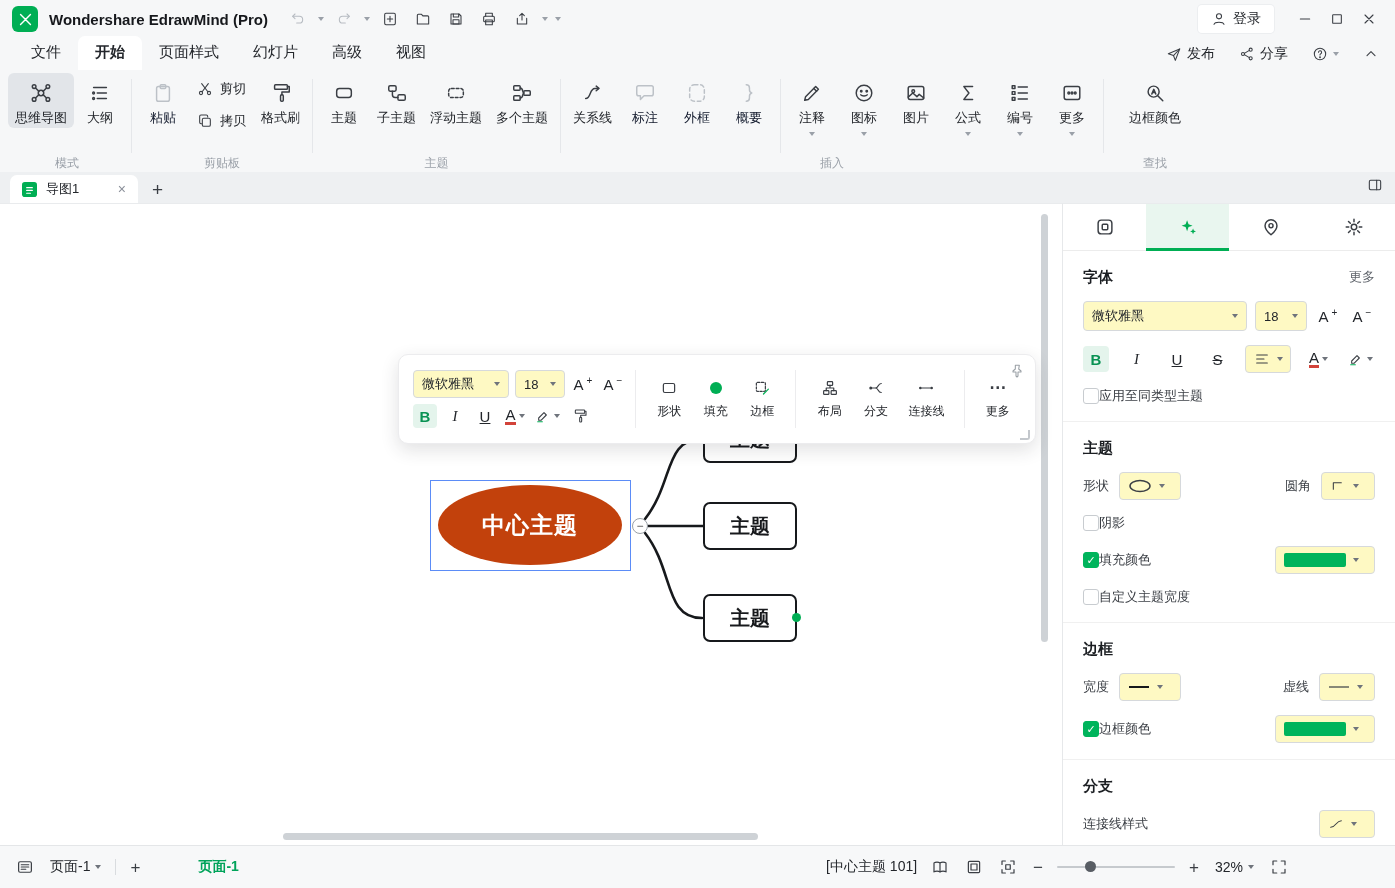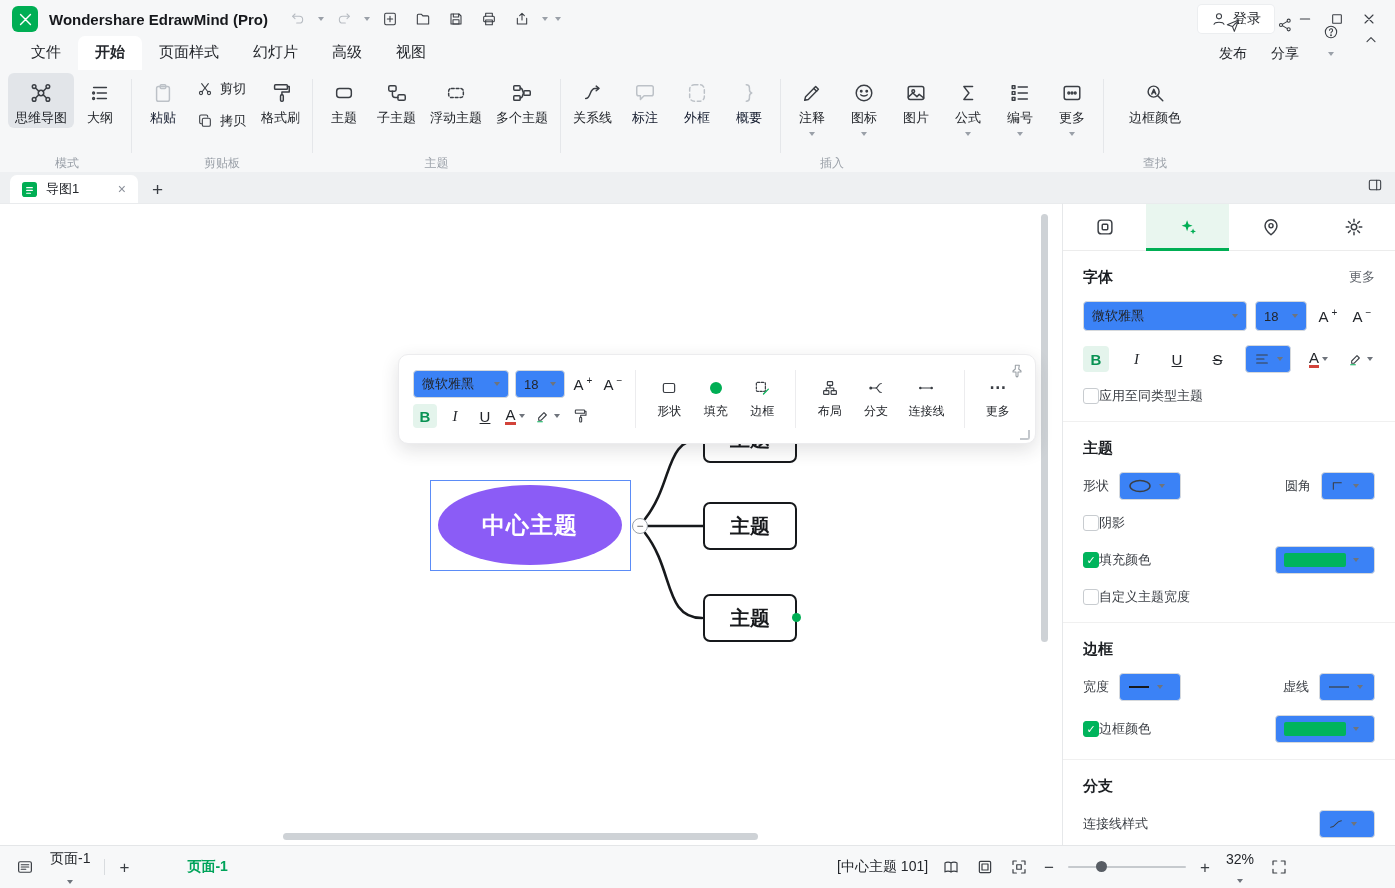--- a/index.html
+++ b/index.html
@@ -55,29 +55,29 @@
   .tab-add { margin:0 0 4px 14px; font-size:19px; color:#3a3e44; line-height:1; background:none; border:none; }
   .panel-toggle { position:absolute; right:12px; top:5px; background:none; border:none; }
 
   
   .main { position:absolute; top:203px; left:0; right:0; bottom:43px; display:flex; }
   .canvas { position:relative; flex:1; background:#fff; border-top:1px solid #e9ebed; overflow:hidden; }
   .connectors { position:absolute; left:0; top:0; width:100%; height:100%; z-index:4; }
   .topic-box { position:absolute; width:94px; height:48px; background:#fff; border:2.4px solid #17191c; border-radius:7px; display:flex; align-items:center; justify-content:center; font-size:20px; font-weight:600; color:#17191c; z-index:5; }
   .green-dot { position:absolute; width:9px; height:9px; border-radius:50%; background:#00ae54; z-index:6; }
   .selection-rect { position:absolute; left:430px; top:276px; width:201px; height:91px; border:1.4px solid #5b8cf7; z-index:6; }
-  .central-topic { position:absolute; left:438px; top:281px; width:184px; height:80px; background:#8b5cf6; border-radius:50%; display:flex; align-items:center; justify-content:center; color:#fff; font-size:23px; font-weight:700; letter-spacing:1px; z-index:7; }
+  .central-topic { position:absolute; left:438px; top:281px; width:184px; height:80px; background:#c2410c; border-radius:50%; display:flex; align-items:center; justify-content:center; color:#fff; font-size:23px; font-weight:700; letter-spacing:1px; z-index:7; }
   .collapse-btn { position:absolute; left:632px; top:314px; width:16px; height:16px; border-radius:50%; border:1.5px solid #9aa0a6; background:#fff; color:#555; font-size:12px; line-height:12px; display:flex; align-items:center; justify-content:center; padding:0; z-index:8; }
   .vscroll { position:absolute; right:14px; top:10px; width:7px; height:428px; background:#ced2d6; border-radius:4px; z-index:9; }
   .hscroll { position:absolute; left:283px; bottom:5px; width:475px; height:7px; background:#ced2d6; border-radius:4px; z-index:9; }
 
   
   .float-toolbar { position:absolute; left:398px; top:150px; width:638px; height:90px; background:#fff; border:1px solid #ececee; border-radius:10px; box-shadow:0 6px 18px rgba(40,44,50,.14); z-index:30; display:flex; align-items:center; padding:10px 14px; }
   .ft-left { display:flex; flex-direction:column; }
-  .sel { border:1px solid #d6d9dc; border-radius:4px; height:28px; display:flex; align-items:center; gap:7px; padding:0 8px; font-size:13px; color:#23262b; background:#3b82f6; }
+  .sel { border:1px solid #d6d9dc; border-radius:4px; height:28px; display:flex; align-items:center; gap:7px; padding:0 8px; font-size:13px; color:#23262b; background:#fef9c3; }
   .sel .ellip { overflow:hidden; white-space:nowrap; flex:1; }
   .w96{width:96px;} .w50{width:50px;} .w52{width:52px;} .w62{width:62px;} .w56{width:56px;} .w54{width:54px;} .w100{width:100px;} .w46{width:46px;}
   .tbt { min-width:24px; height:24px; border:none; background:transparent; border-radius:4px; font-size:15px; color:#23262b; display:flex; align-items:center; justify-content:center; gap:3px; padding:0 2px; }
   .tbt sup { font-size:10px; margin-top:-7px; }
   .tbt.bold-active { background:#e4f4ec; color:#089253; font-weight:700; }
   .tbt.it { font-style:italic; font-family:"Liberation Serif","DejaVu Serif",serif; }
   .tbt.un { text-decoration:underline; }
   .tbt.st { text-decoration:line-through; }
   .a-color { border-bottom:3px solid #d2433a; line-height:1.05; font-size:15px; }
   .ft-div { width:1px; height:58px; background:#ececee; margin:0 10px; flex:none; }
@@ -107,21 +107,21 @@
   .cb.checked:after { content:"✓"; color:#fff; font-size:11px; font-weight:700; line-height:1; }
   .cb-label { font-size:13px; color:#3a3e44; margin-left:0; }
   .swatch { width:62px; height:14px; background:#00b45c; border-radius:2px; }
   .rp-tbt { min-width:26px; height:26px; }
 
   
   .statusbar { position:absolute; left:0; right:0; bottom:0; height:43px; background:#f7f8f9; border-top:1px solid #e4e6e8; display:flex; align-items:center; padding:0 105px 0 14px; gap:12px; z-index:40; }
   .sb-text { font-size:14px; color:#23262b; white-space:nowrap; }
   .sb-green { color:#00a35a; font-weight:700; }
   .sdiv { width:1px; height:16px; background:#d9dcdf; }
-  .sbtn { background:none; border:none; display:flex; align-items:center; gap:12px; padding:2px;flex-direction:column; }
+  .sbtn { background:none; border:none; display:flex; align-items:center; gap:5px; padding:2px; }
   .zoom-glyph { font-size:17px; color:#3a3e44; line-height:1; }
   .slider { position:relative; width:118px; height:14px; }
   .slider .track { position:absolute; left:0; right:0; top:6px; height:2px; background:#c6cace; border-radius:1px; }
   .slider .knob { position:absolute; left:24%; top:1px; width:11px; height:11px; border-radius:50%; background:#585d64; }
 
   
   .watermark { position:absolute; right:5px; bottom:2px; z-index:60; text-align:right; line-height:1; }
   .wm1 { font-size:33px; font-weight:900; letter-spacing:-1px; }
   .wm1 .p1 { color:#8f959d; text-shadow:-1px -1px 0 #fff,1px -1px 0 #fff,-1px 1px 0 #fff,1px 1px 0 #fff; }
   .wm1 .p2 { color:#fff; text-shadow:-1.5px -1.5px 0 #9aa0a8,1.5px -1.5px 0 #9aa0a8,-1.5px 1.5px 0 #9aa0a8,1.5px 1.5px 0 #9aa0a8; margin-left:-4px; }

